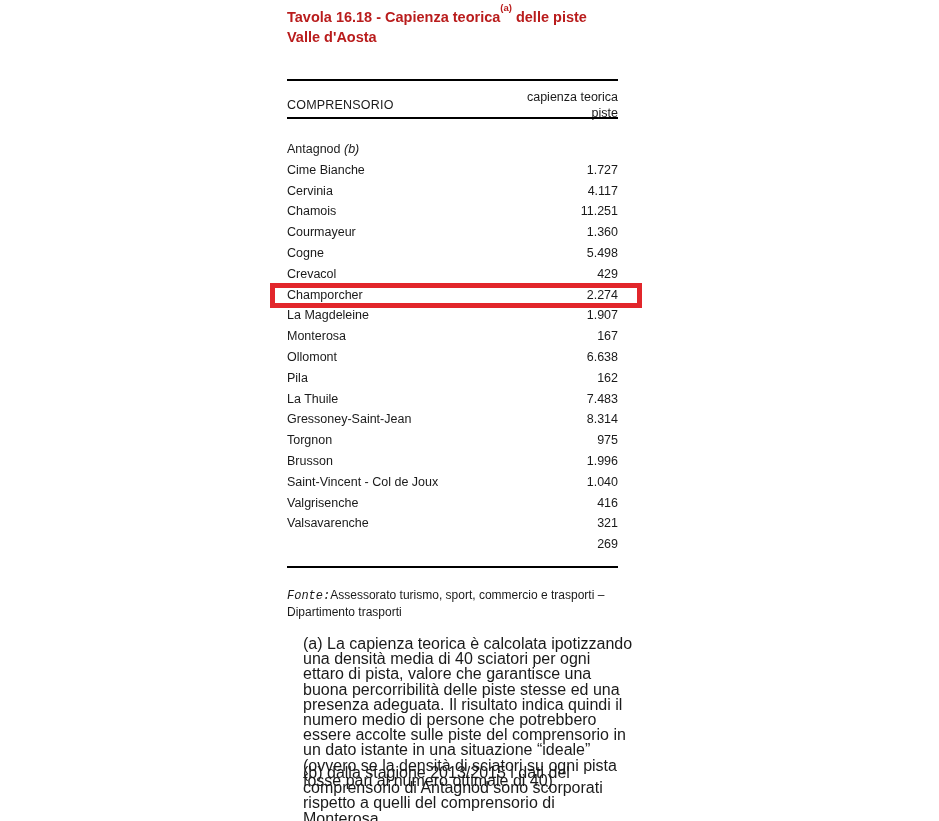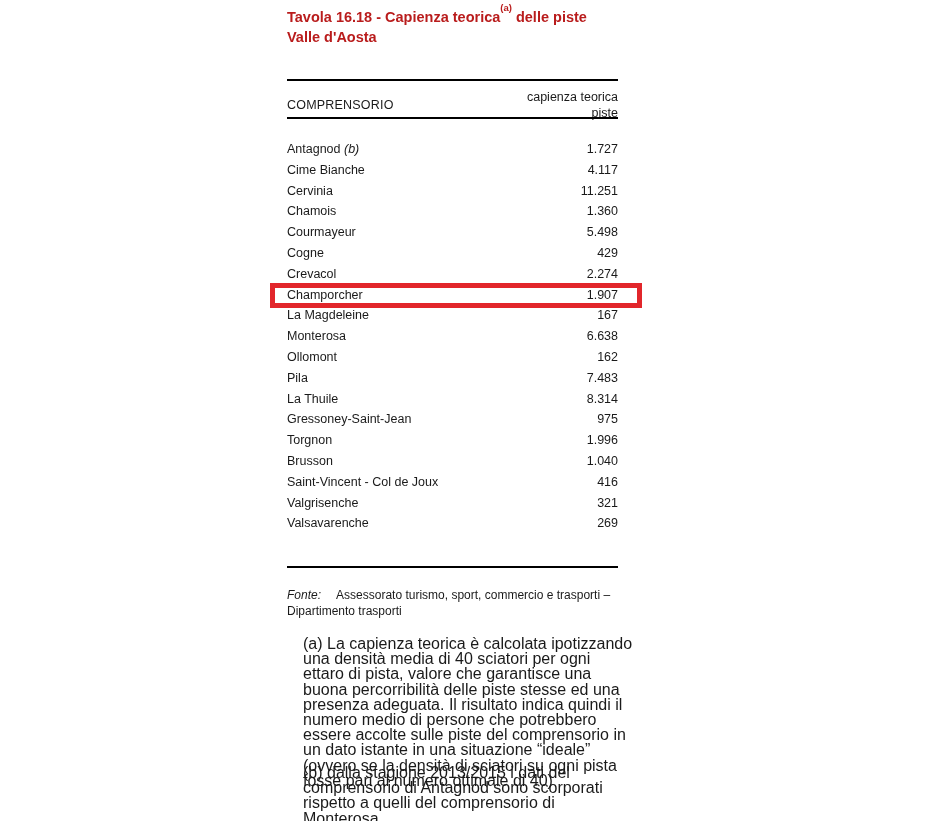--- a/index.html
+++ b/index.html
@@ -25,28 +25,28 @@
 
   
   .thead{position:absolute;top:81px;left:0;width:331px;height:36px;
          display:flex;justify-content:space-between;font-size:12.5px;color:#1a1a1a;}
   .thead .col1{align-self:flex-end;padding-bottom:5px;letter-spacing:.2px;}
   .thead .col2{text-align:right;line-height:15.5px;padding-top:9px;}
 
   
   .rows{position:absolute;top:139px;left:0;width:331px;}
   .row{display:flex;justify-content:space-between;height:20.8px;
-       line-height:20.8px;font-size:12.5px;color:#1a1a1a;}
+       line-height:20.8px;font-size:12.5px;color:#1a1a1a;flex-direction:column;}
   .row .cell-name em{font-style:italic;}
   .row .cell-value{text-align:right;margin-left:36px;}
 
   
   .fonte{position:absolute;top:588px;left:0;width:331px;
          font-size:12px;line-height:15.5px;color:#1a1a1a;}
-  .fonte .fonte-label{font-style:italic;margin-right:15px;}
+  .fonte .fonte-label{font-style:italic;margin-right:0;font-family:Liberation Mono, monospace;}
   .note{position:absolute;left:16px;width:331px;font-size:16px;
         line-height:15.2px;color:#1a1a1a;}
   .note-a{top:636px;}
   .note-b{top:765px;}
 
   
   .highlight-box{position:absolute;left:270px;top:283px;width:372px;height:25px;
                  border:5px solid #e2262b;box-sizing:border-box;background:transparent;}
 </style>
 </head>

